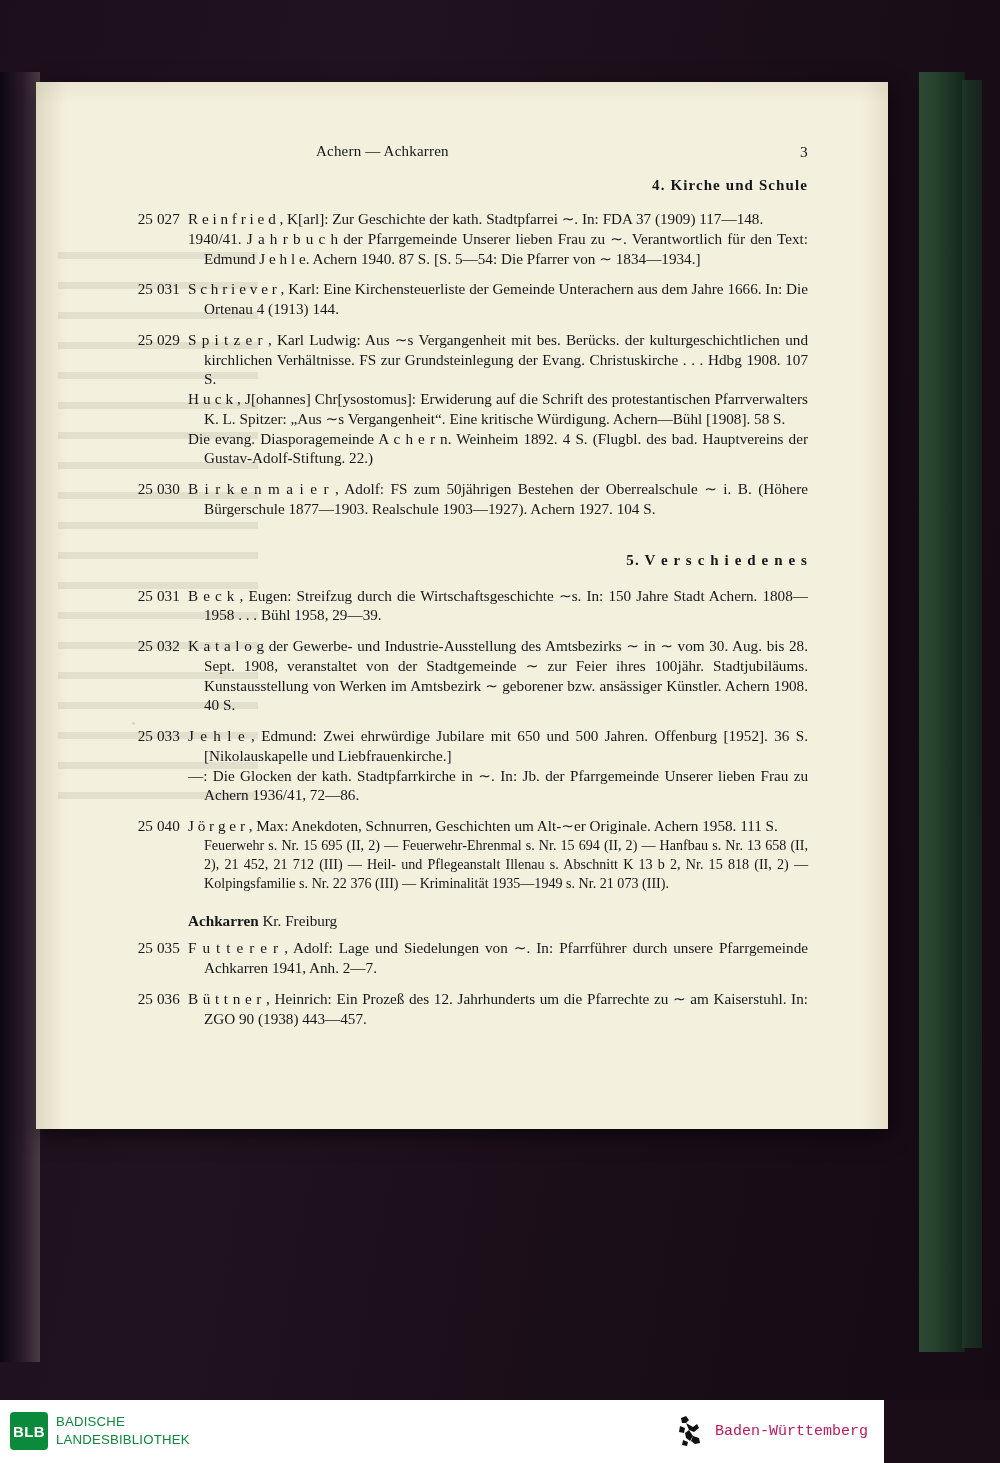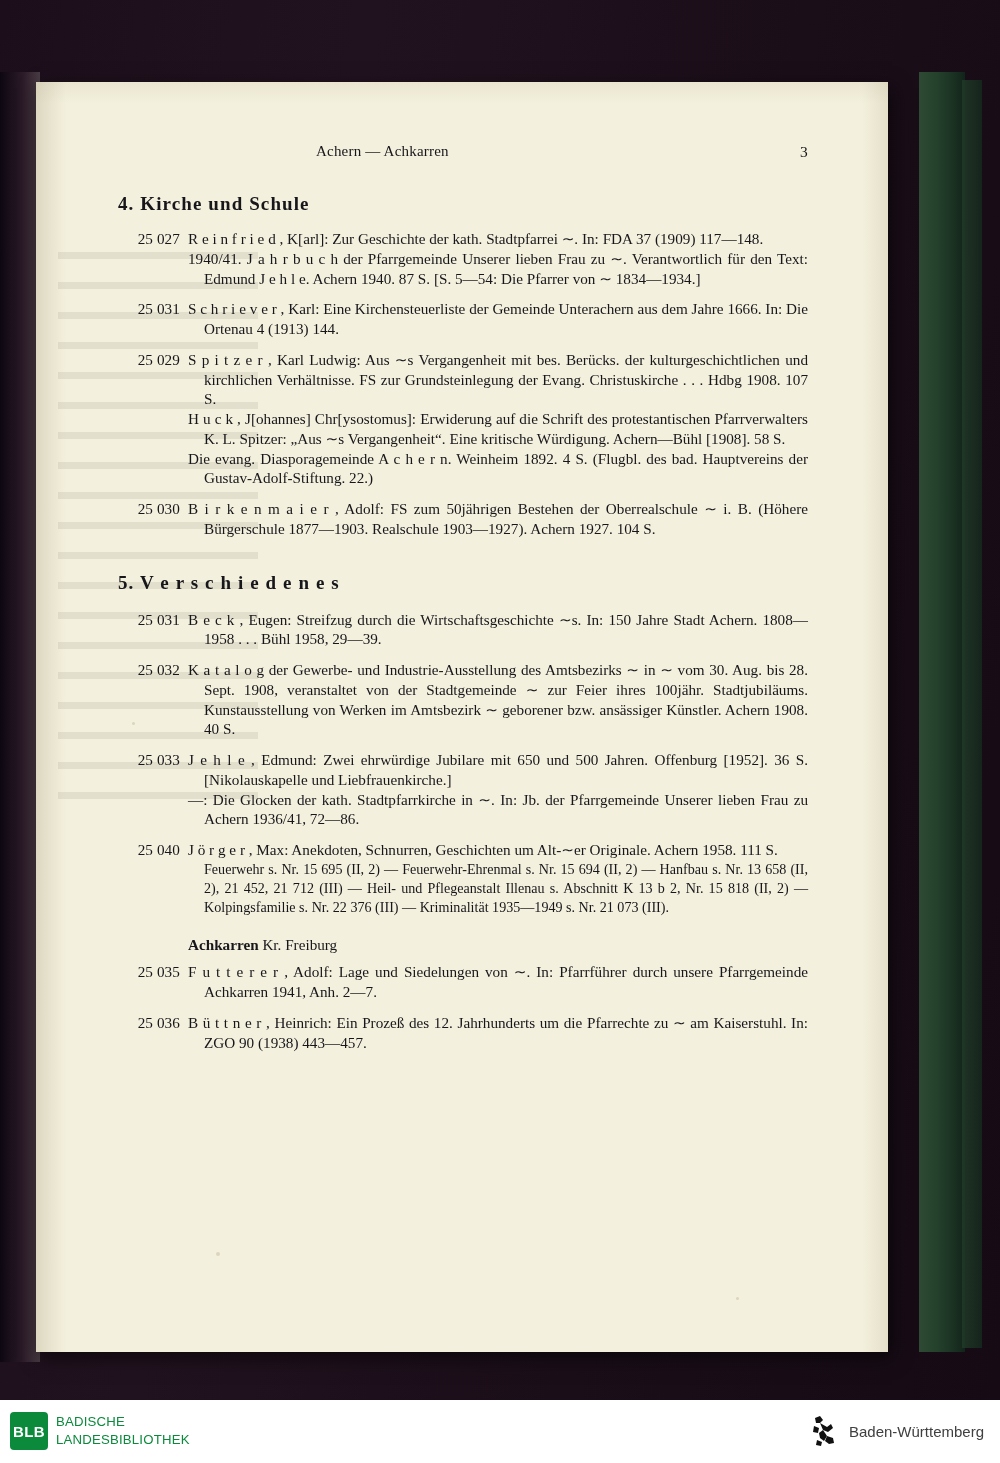--- a/index.html
+++ b/index.html
@@ -41,21 +41,21 @@
     position: absolute;
     left: 0; top: 72px;
     width: 40px; height: 1290px;
     background: linear-gradient(90deg, #0d0711 0%, #2a1a28 55%, #4a3c44 100%);
   }
 
   
   .page {
     position: absolute;
     left: 36px; top: 82px;
-    width: 852px; height: 1270px;
+    width: 852px; height: 1047px;
     background: #ec4899;
     box-shadow: 4px 6px 18px rgba(0,0,0,.55);
     overflow: hidden;
   }
   .page-inner {
     position: absolute;
     left: 0; top: 0; right: 0; bottom: 0;
     background:
       linear-gradient(90deg, rgba(180,170,140,.35) 0px, rgba(243,240,221,0) 30px),
       linear-gradient(270deg, rgba(190,180,150,.28) 0px, rgba(243,240,221,0) 26px),
@@ -104,24 +104,24 @@
     top: 0;
   }
   .runhead .rh-page {
     position: absolute;
     right: 0;
     top: 0;
     font-size: 15.5px;
   }
 
   .section-head {
-    text-align: left;
-    font-size: 19px;
+    text-align: right;
+    font-size: 15px;
     letter-spacing: 1.1px;
-    margin: 24px 0 16px 0;
+    margin: 8px 0 16px 0;
     font-weight: 600;
   }
   .section-head.second {
     margin-top: 34px;
     margin-bottom: 18px;
   }
 
   .entry {
     position: relative;
     margin-bottom: 11px;
@@ -164,21 +164,21 @@
     font-size: 15.2px;
   }
   .place-head b {
     font-weight: 700;
   }
 
   
   .footer-bar {
     position: absolute;
     left: 0; bottom: 0;
-    width: 1000px; height: 63px;
+    width: 884px; height: 63px;
     background: #ffffff;
   }
   .blb-logo {
     position: absolute;
     left: 10px; top: 12px;
     width: 38px; height: 38px;
     background: #0b8a3c;
     border-radius: 4px;
     color: #fff;
     font-family: "Liberation Sans", sans-serif;
@@ -204,23 +204,23 @@
     right: 16px; top: 14px;
     display: flex;
     align-items: center;
     gap: 10px;
   }
   .bw-crest {
     width: 30px; height: 34px;
     color: #111;
   }
   .bw-text {
-    font-family: Liberation Sans, sans-serif;
+    font-family: Liberation Mono, monospace;
     font-size: 15px;
-    color: #404040;
+    color: #be185d;
   }
 </style>
 </head>
 <body>
 
 <div class="scan-bg"></div>
 <div class="book-edge"></div>
 <div class="book-edge-2"></div>
 <div class="gutter"></div>
 

